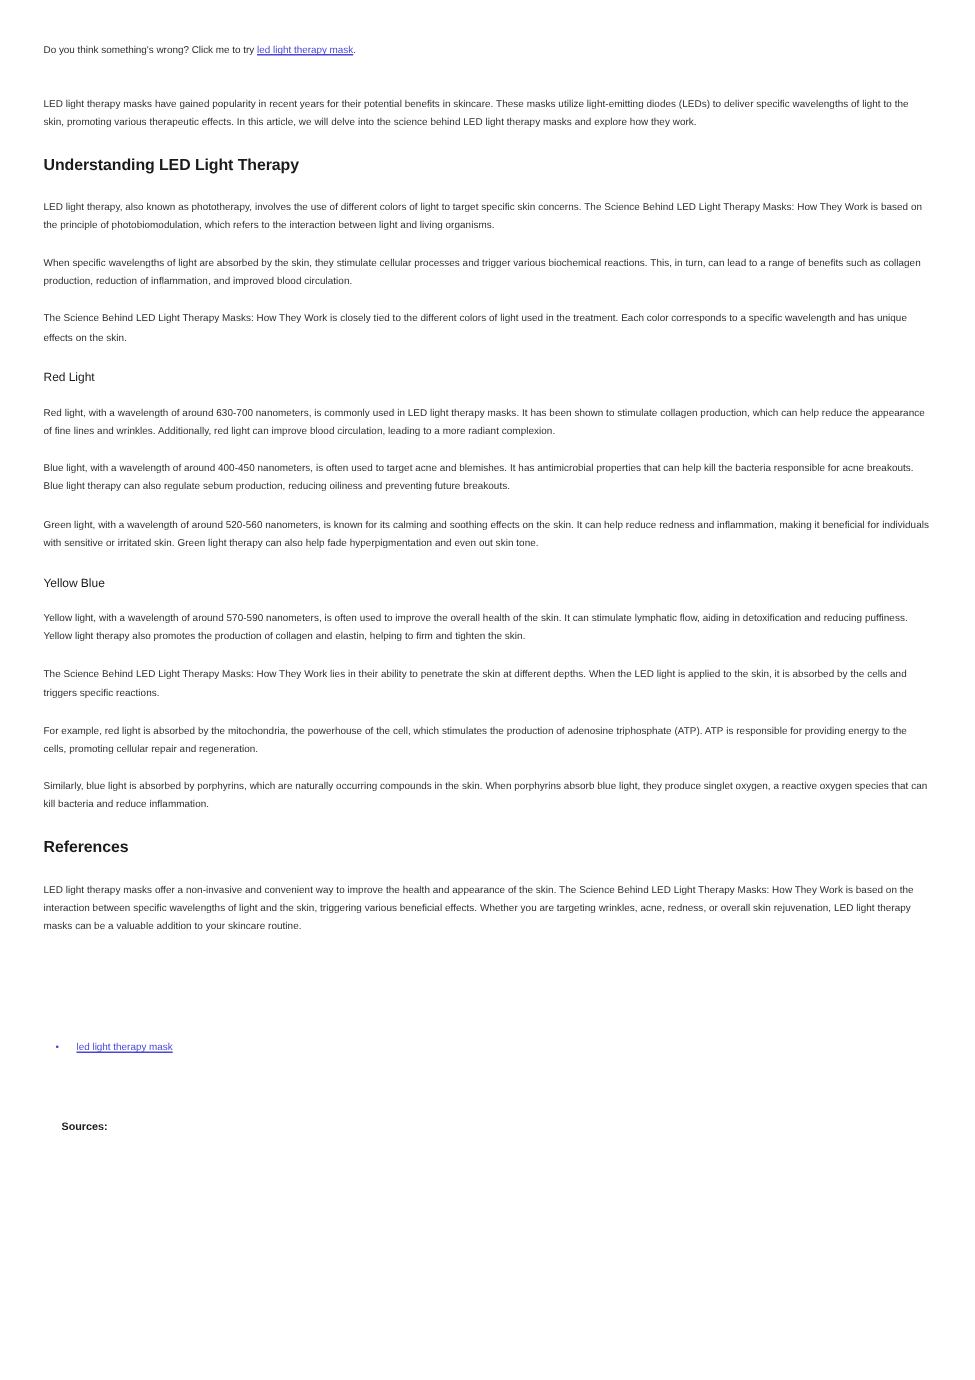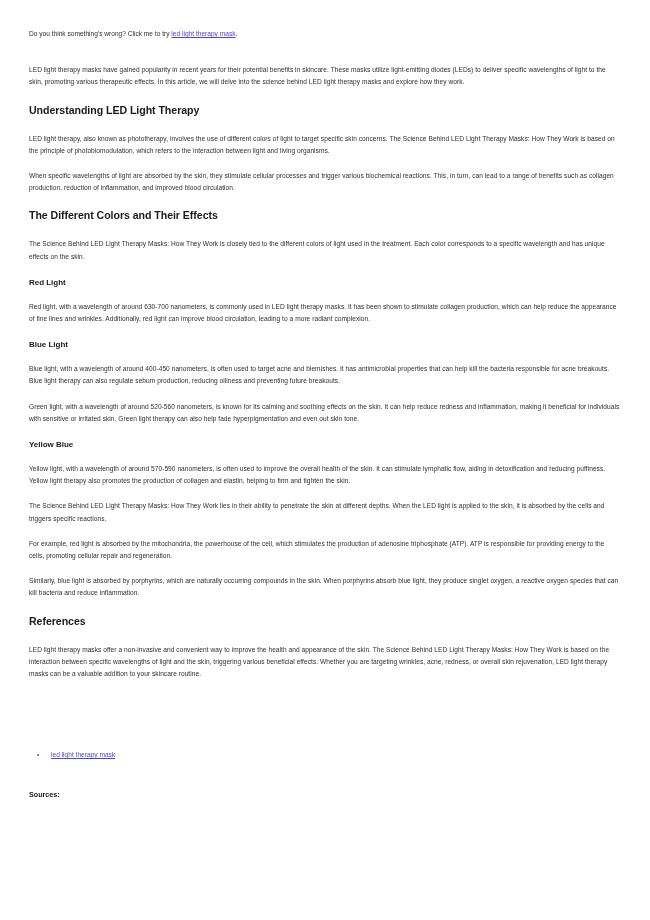--- a/index.html
+++ b/index.html
@@ -44,21 +44,21 @@
     font-size: 10.6px;
     line-height: 14px;
     font-weight: bold;
     color: #1a1a1a;
     margin: 14px 0 16px 0;
     letter-spacing: -0.05px;
   }
   h3.sub {
     font-size: 8px;
     line-height: 11px;
-    font-weight: bold;
+    font-weight: normal;
     color: #1a1a1a;
     margin: 14px 0 13px 0;
     letter-spacing: -0.02px;
   }
   a.link {
     color: #4a46d6;
     text-decoration: underline;
   }
   .ref-list {
     list-style: none;
@@ -78,47 +78,45 @@
     top: 0;
     color: #4a46d6;
     font-size: 6.6px;
     line-height: 12px;
   }
   .sources-label {
     font-size: 7.2px;
     line-height: 11px;
     font-weight: bold;
     color: #1a1a1a;
-    margin: 0;
+    margin: 12px;
   }
   .spacer-lg { height: 34px; }
   .spacer-md { height: 22px; }
   .spacer-sm { height: 10px; }
 </style>
 </head>
 <body>
 
 <div class="page">
   <div class="doc">
 
     <p class="lede"><span>Do you think something's wrong? Click me to try </span><a class="link" href="#">led light therapy mask</a><span>.</span></p>
 
     <p class="para">LED light therapy masks have gained popularity in recent years for their potential benefits in skincare. These masks utilize light-emitting diodes (LEDs) to deliver specific wavelengths of light to the skin, promoting various therapeutic effects. In this article, we will delve into the science behind LED light therapy masks and explore how they work.</p>
 
     <h2 class="sect">Understanding LED Light Therapy</h2>
     <p class="para">LED light therapy, also known as phototherapy, involves the use of different colors of light to target specific skin concerns. The Science Behind LED Light Therapy Masks: How They Work is based on the principle of photobiomodulation, which refers to the interaction between light and living organisms.</p>
     <p class="para">When specific wavelengths of light are absorbed by the skin, they stimulate cellular processes and trigger various biochemical reactions. This, in turn, can lead to a range of benefits such as collagen production, reduction of inflammation, and improved blood circulation.</p>
 
-    <h2 class="sect">The Different Colors and Their Effects</h2>
     <p class="para">The Science Behind LED Light Therapy Masks: How They Work is closely tied to the different colors of light used in the treatment. Each color corresponds to a specific wavelength and has unique effects on the skin.</p>
 
     <h3 class="sub">Red Light</h3>
     <p class="para">Red light, with a wavelength of around 630-700 nanometers, is commonly used in LED light therapy masks. It has been shown to stimulate collagen production, which can help reduce the appearance of fine lines and wrinkles. Additionally, red light can improve blood circulation, leading to a more radiant complexion.</p>
 
-    <h3 class="sub">Blue Light</h3>
     <p class="para">Blue light, with a wavelength of around 400-450 nanometers, is often used to target acne and blemishes. It has antimicrobial properties that can help kill the bacteria responsible for acne breakouts. Blue light therapy can also regulate sebum production, reducing oiliness and preventing future breakouts.</p>
 
     <p class="para">Green light, with a wavelength of around 520-560 nanometers, is known for its calming and soothing effects on the skin. It can help reduce redness and inflammation, making it beneficial for individuals with sensitive or irritated skin. Green light therapy can also help fade hyperpigmentation and even out skin tone.</p>
 
     <h3 class="sub">Yellow Blue</h3>
     <p class="para">Yellow light, with a wavelength of around 570-590 nanometers, is often used to improve the overall health of the skin. It can stimulate lymphatic flow, aiding in detoxification and reducing puffiness. Yellow light therapy also promotes the production of collagen and elastin, helping to firm and tighten the skin.</p>
 
     <p class="para">The Science Behind LED Light Therapy Masks: How They Work lies in their ability to penetrate the skin at different depths. When the LED light is applied to the skin, it is absorbed by the cells and triggers specific reactions.</p>
     <p class="para">For example, red light is absorbed by the mitochondria, the powerhouse of the cell, which stimulates the production of adenosine triphosphate (ATP). ATP is responsible for providing energy to the cells, promoting cellular repair and regeneration.</p>
     <p class="para">Similarly, blue light is absorbed by porphyrins, which are naturally occurring compounds in the skin. When porphyrins absorb blue light, they produce singlet oxygen, a reactive oxygen species that can kill bacteria and reduce inflammation.</p>

